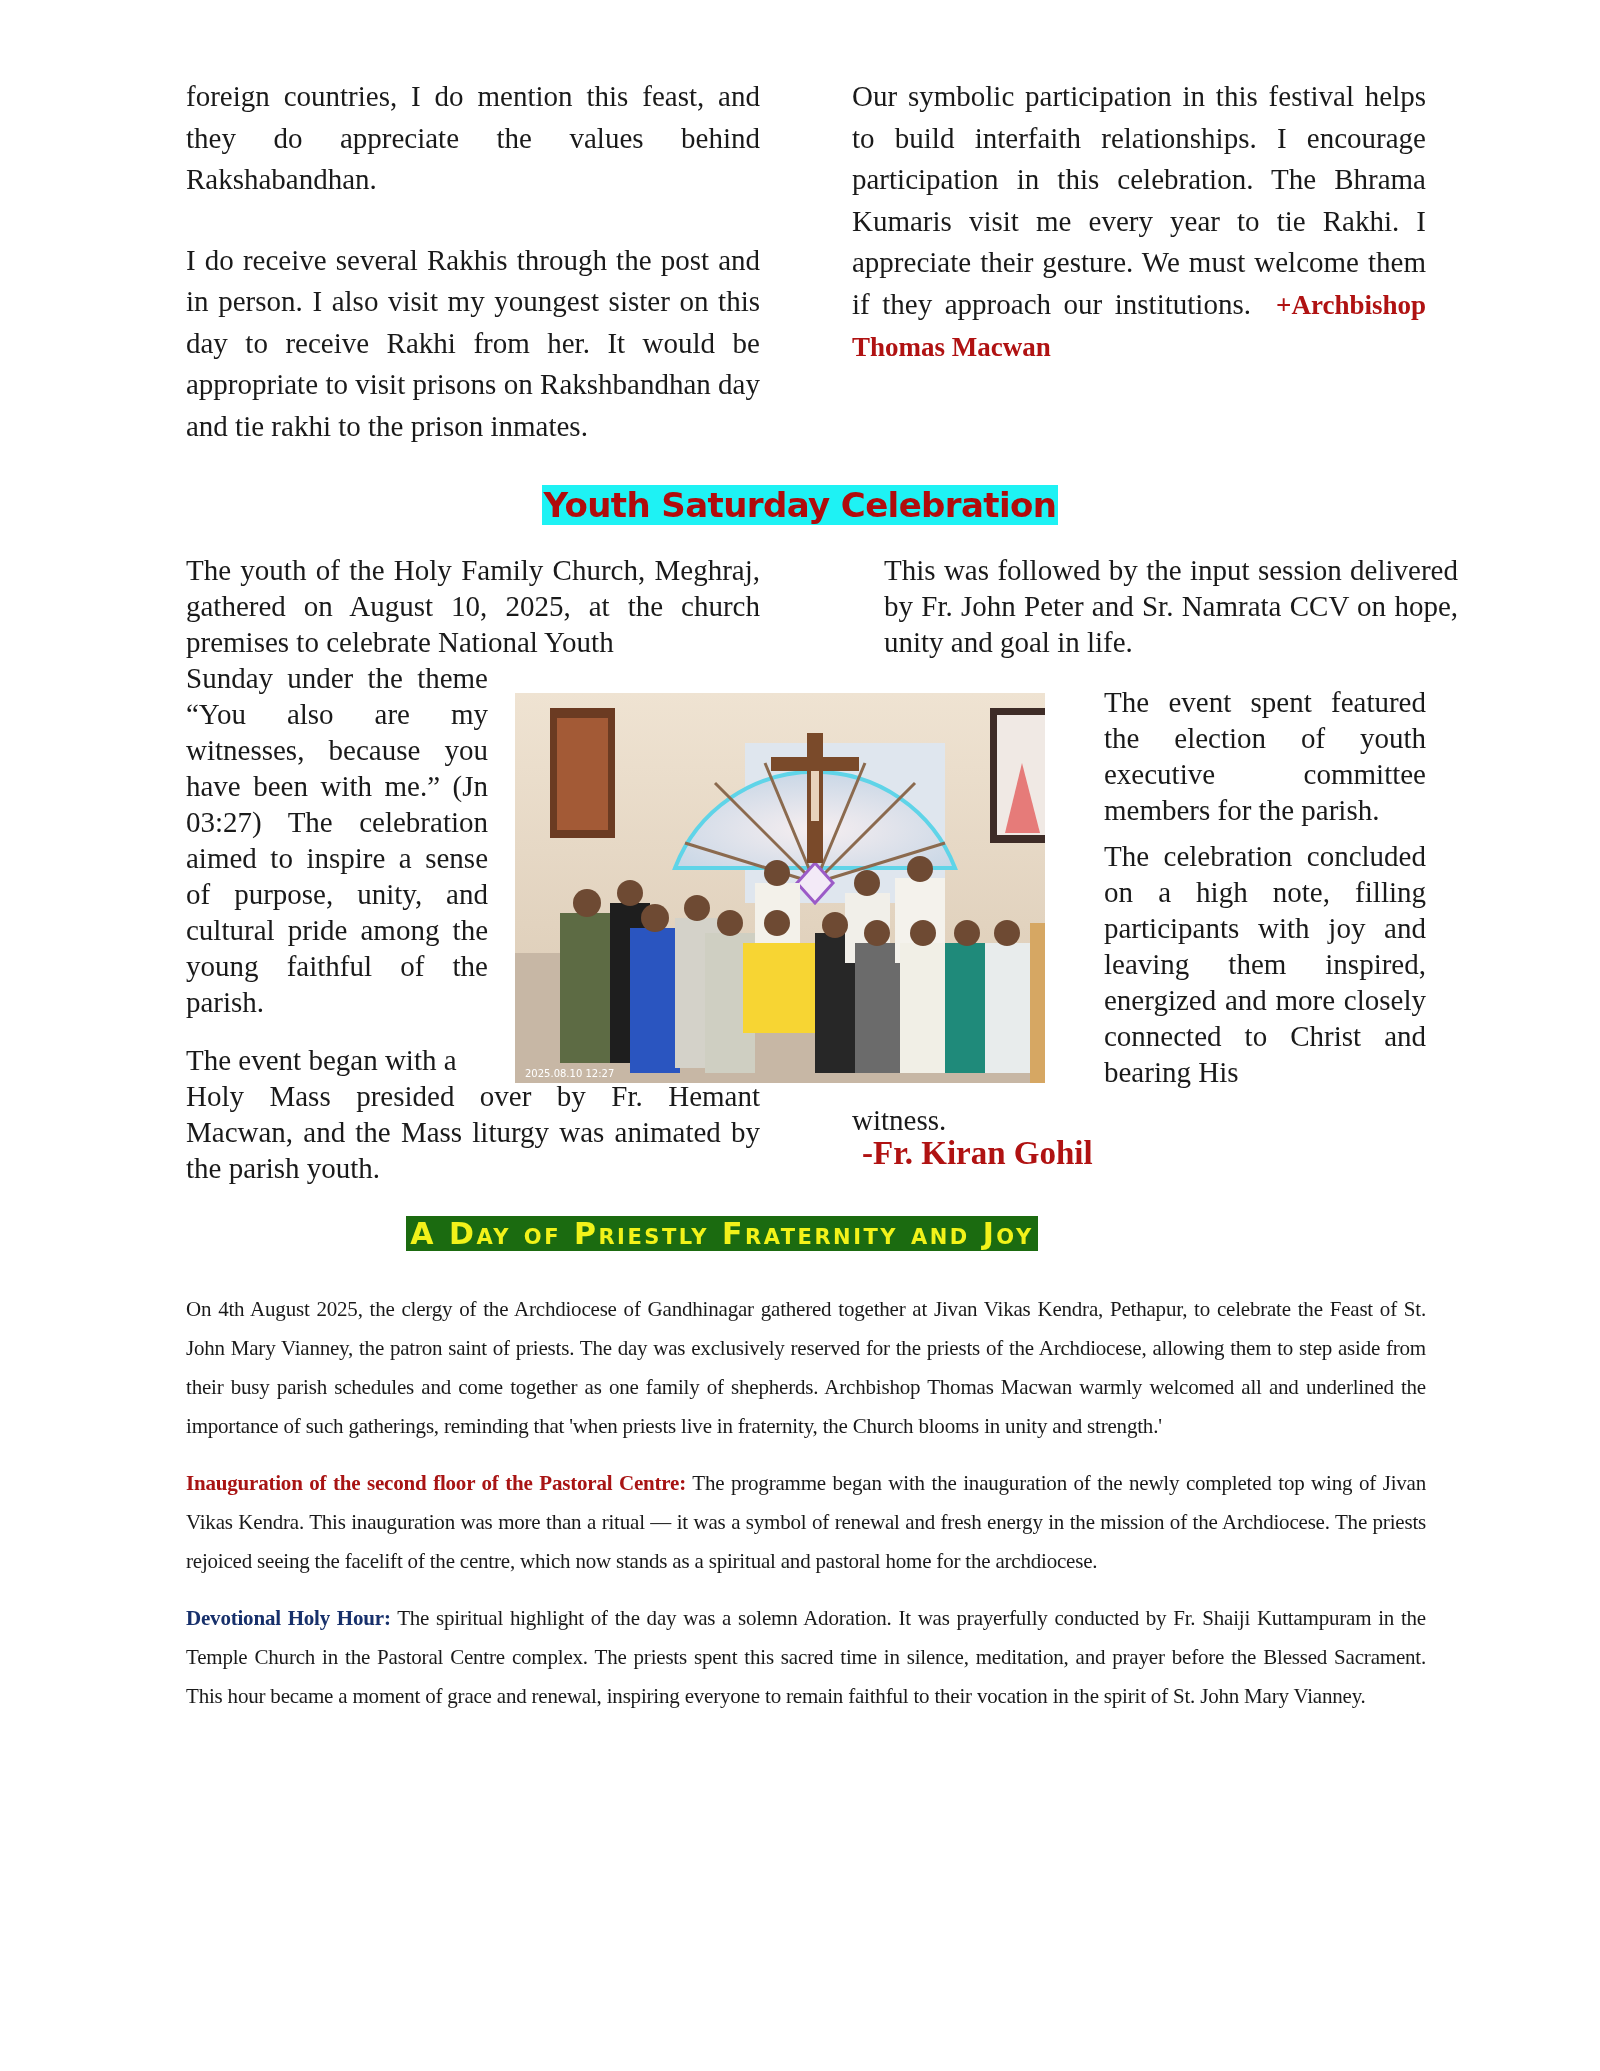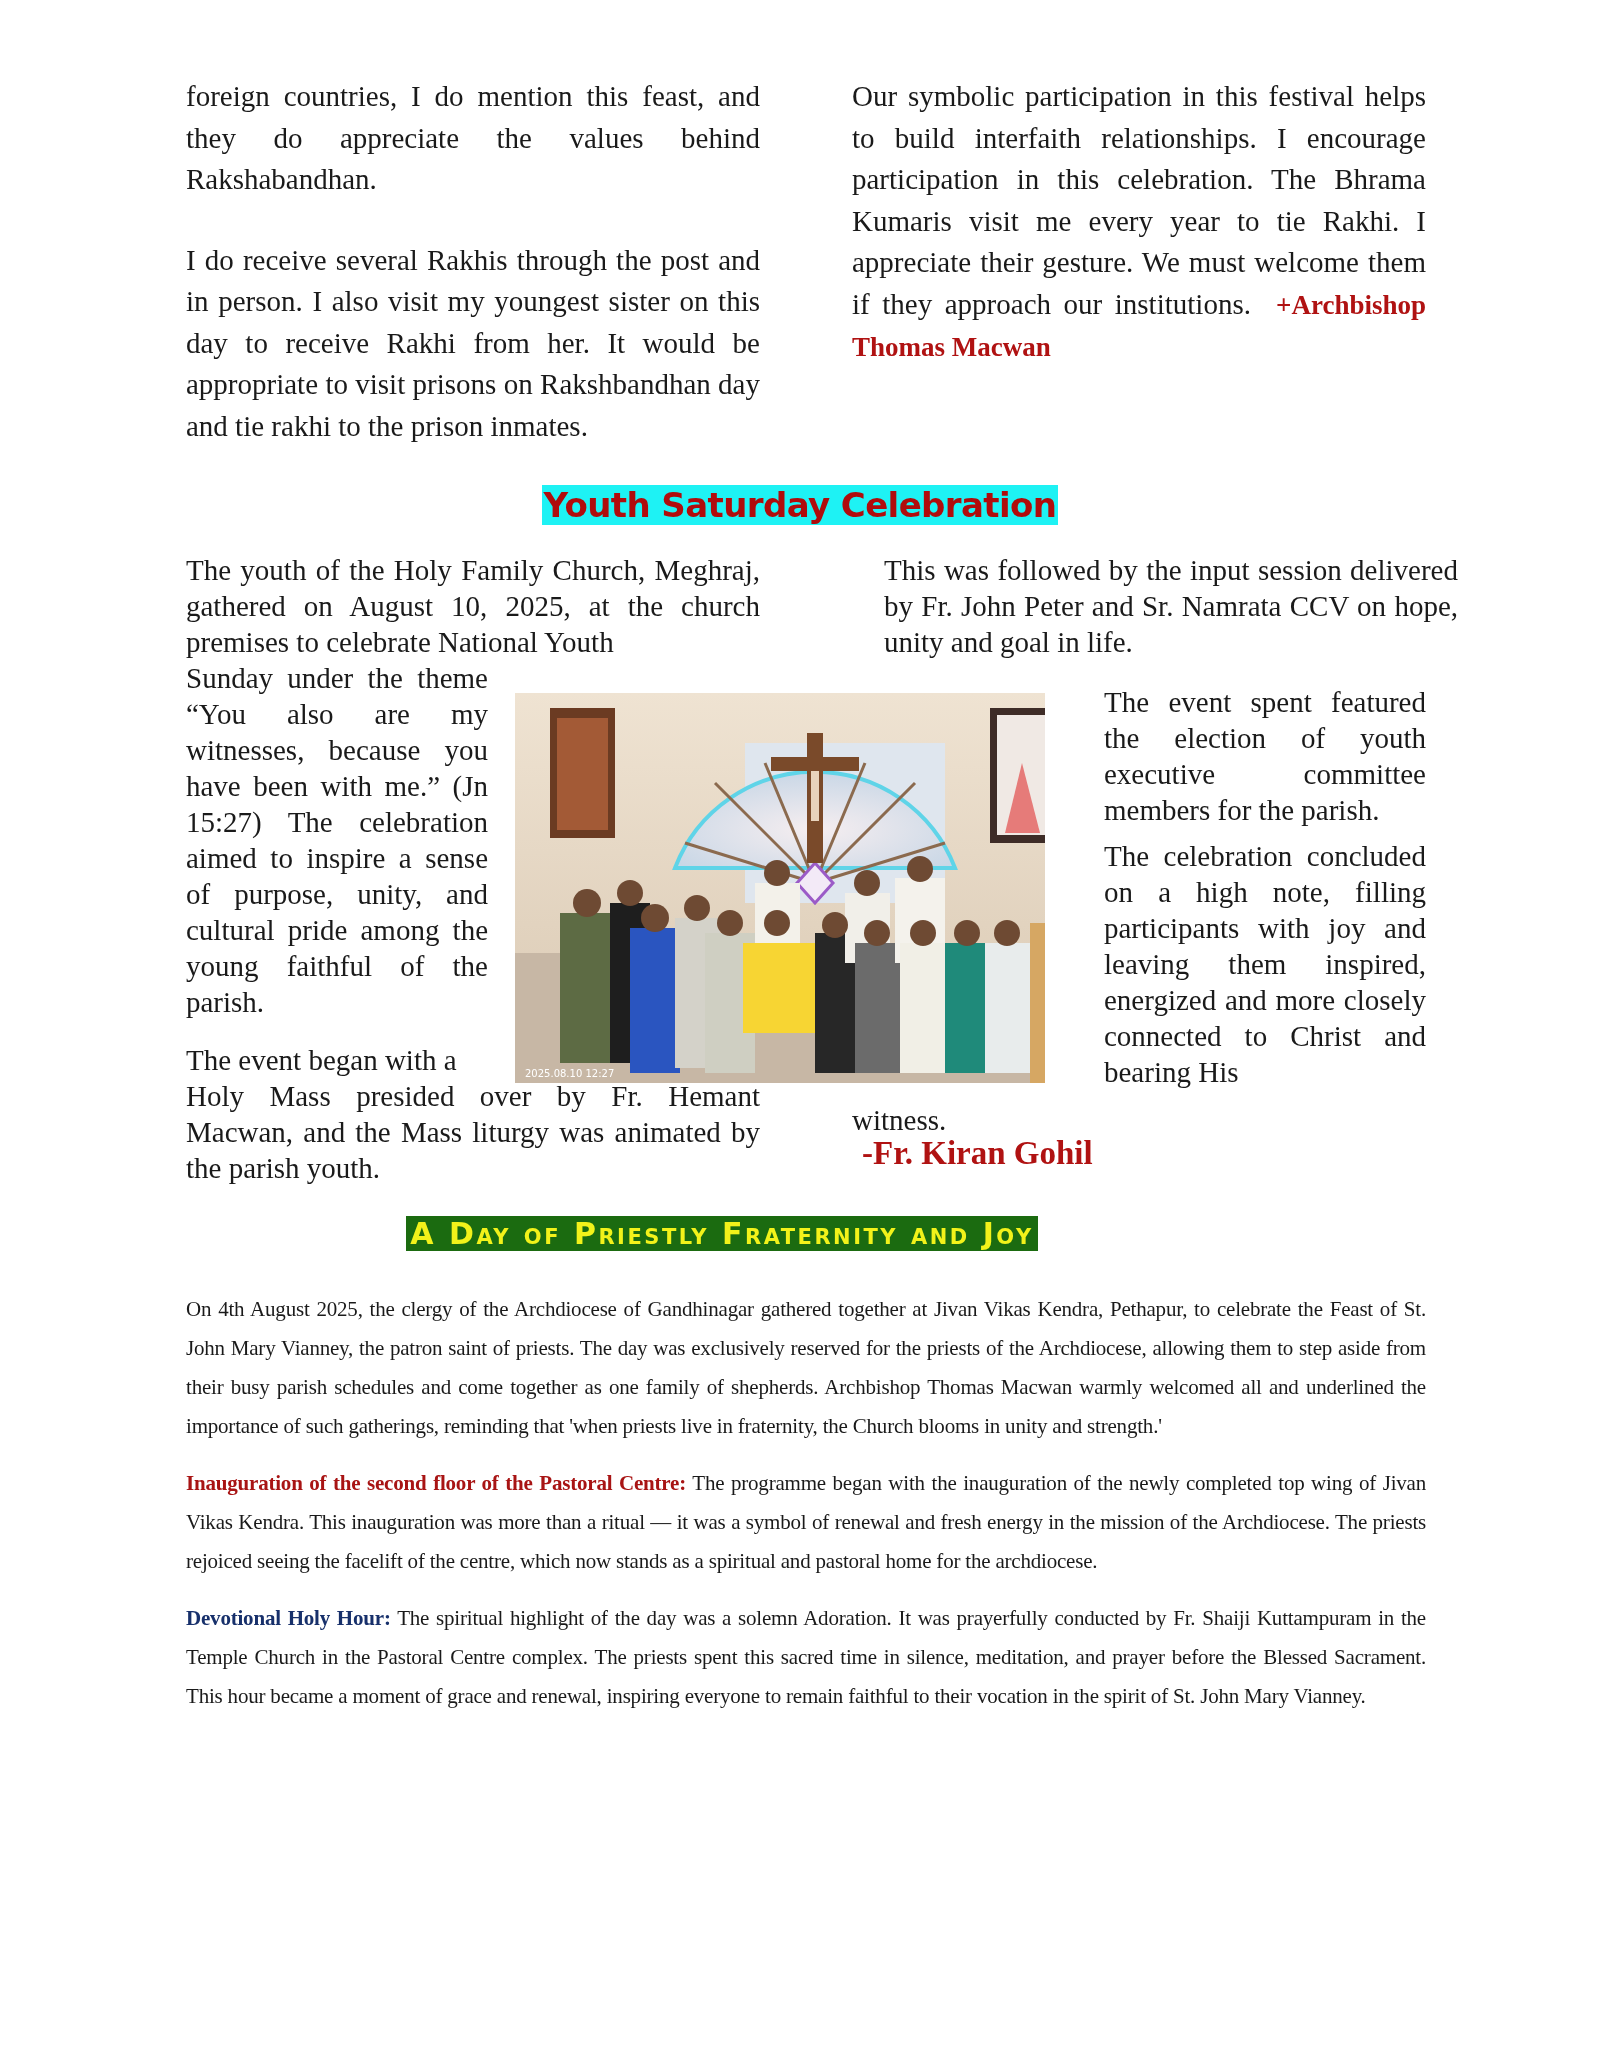--- a/index.html
+++ b/index.html
@@ -34,21 +34,21 @@
 </div>
 
 <div class="abs" style="left:0; top:483px; width:1600px; text-align:center;">
   <span class="hdr-youth">Youth Saturday Celebration</span>
 </div>
 
 <div class="abs just body-tight" style="left:186px; top:552px; width:574px;">
   <p>The youth of the Holy Family Church, Meghraj, gathered on August 10, 2025, at the church premises to celebrate National Youth</p>
 </div>
 <div class="abs just body-tight" style="left:186px; top:660px; width:302px;">
-  <p>Sunday under the theme “You also are my witnesses, because you have been with me.” (Jn 15:27) The celebration aimed to inspire a sense of purpose, unity, and cultural pride among the young faithful of the parish.</p>
+  <p>Sunday under the theme “You also are my witnesses, because you have been with me.” (Jn 03:27) The celebration aimed to inspire a sense of purpose, unity, and cultural pride among the young faithful of the parish.</p>
 </div>
 <div class="abs body-tight" style="left:186px; top:1042px; width:302px;">
   <p>The event began with a</p>
 </div>
 <div class="abs just body-tight" style="left:186px; top:1078px; width:574px;">
   <p>Holy Mass presided over by Fr. Hemant Macwan, and the Mass liturgy was animated by the parish youth.</p>
 </div>
 
 <div class="abs photo" style="left:515px; top:693px; width:530px; height:390px;">
   <svg width="573" height="390" viewBox="0 0 573 390">

